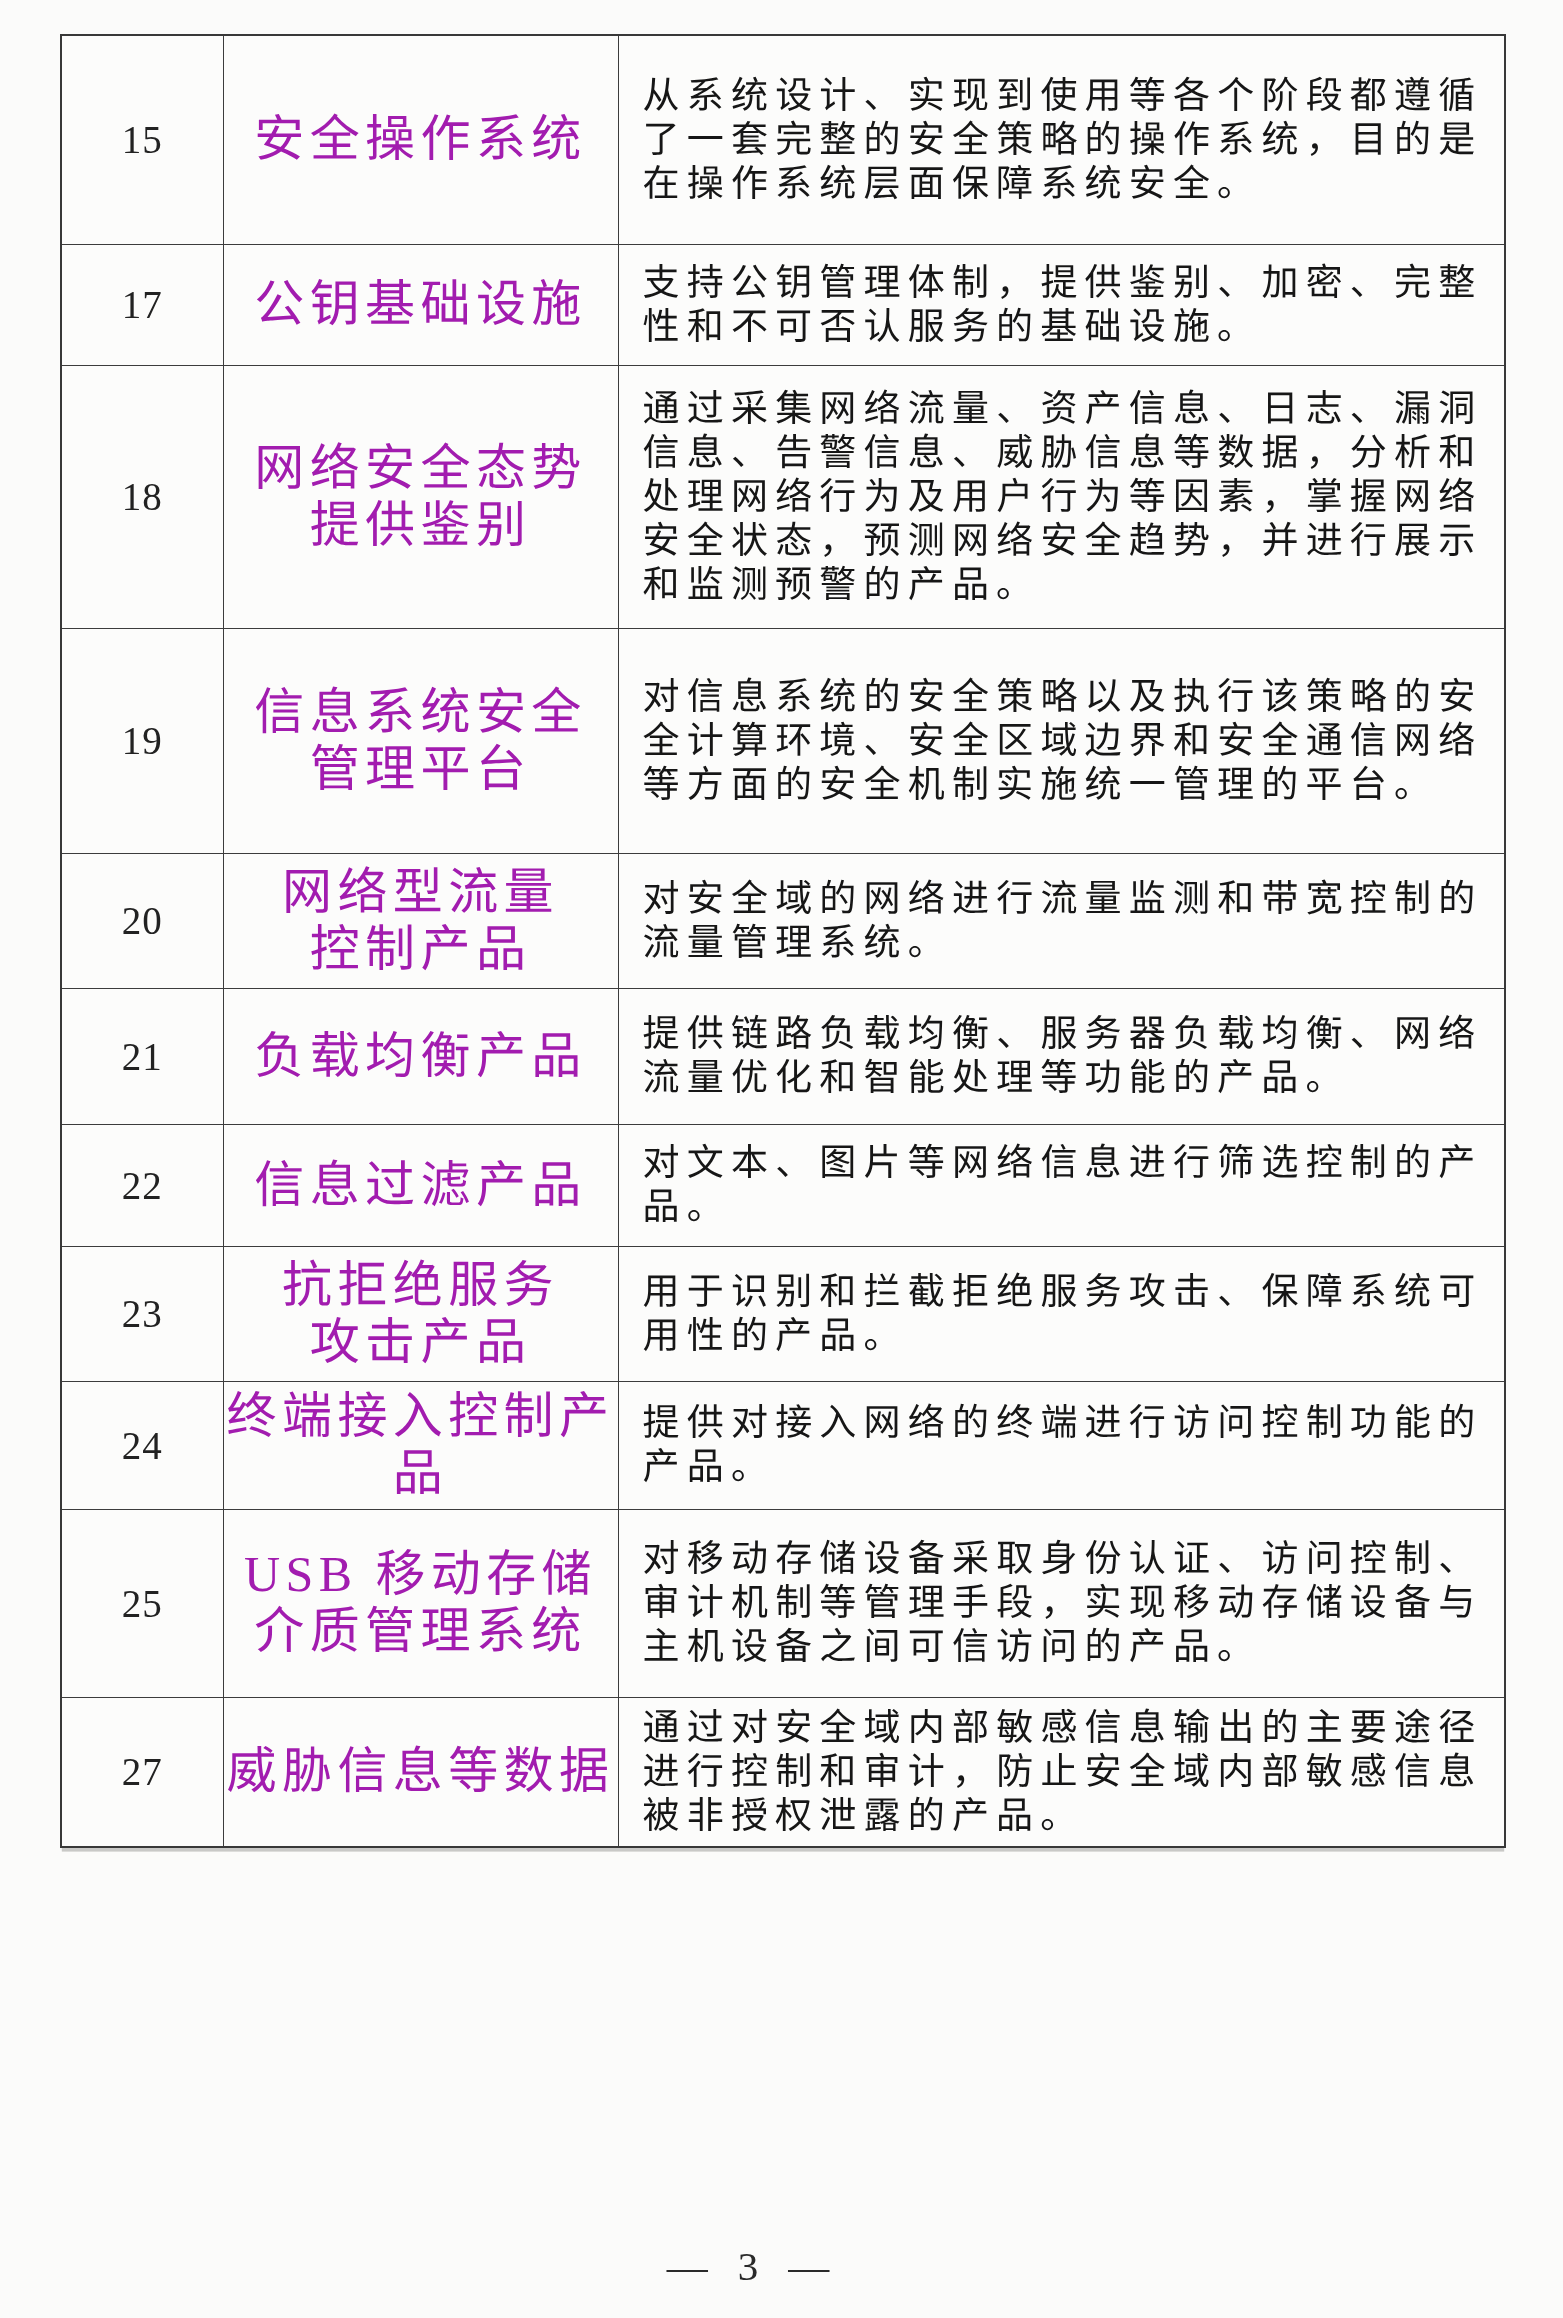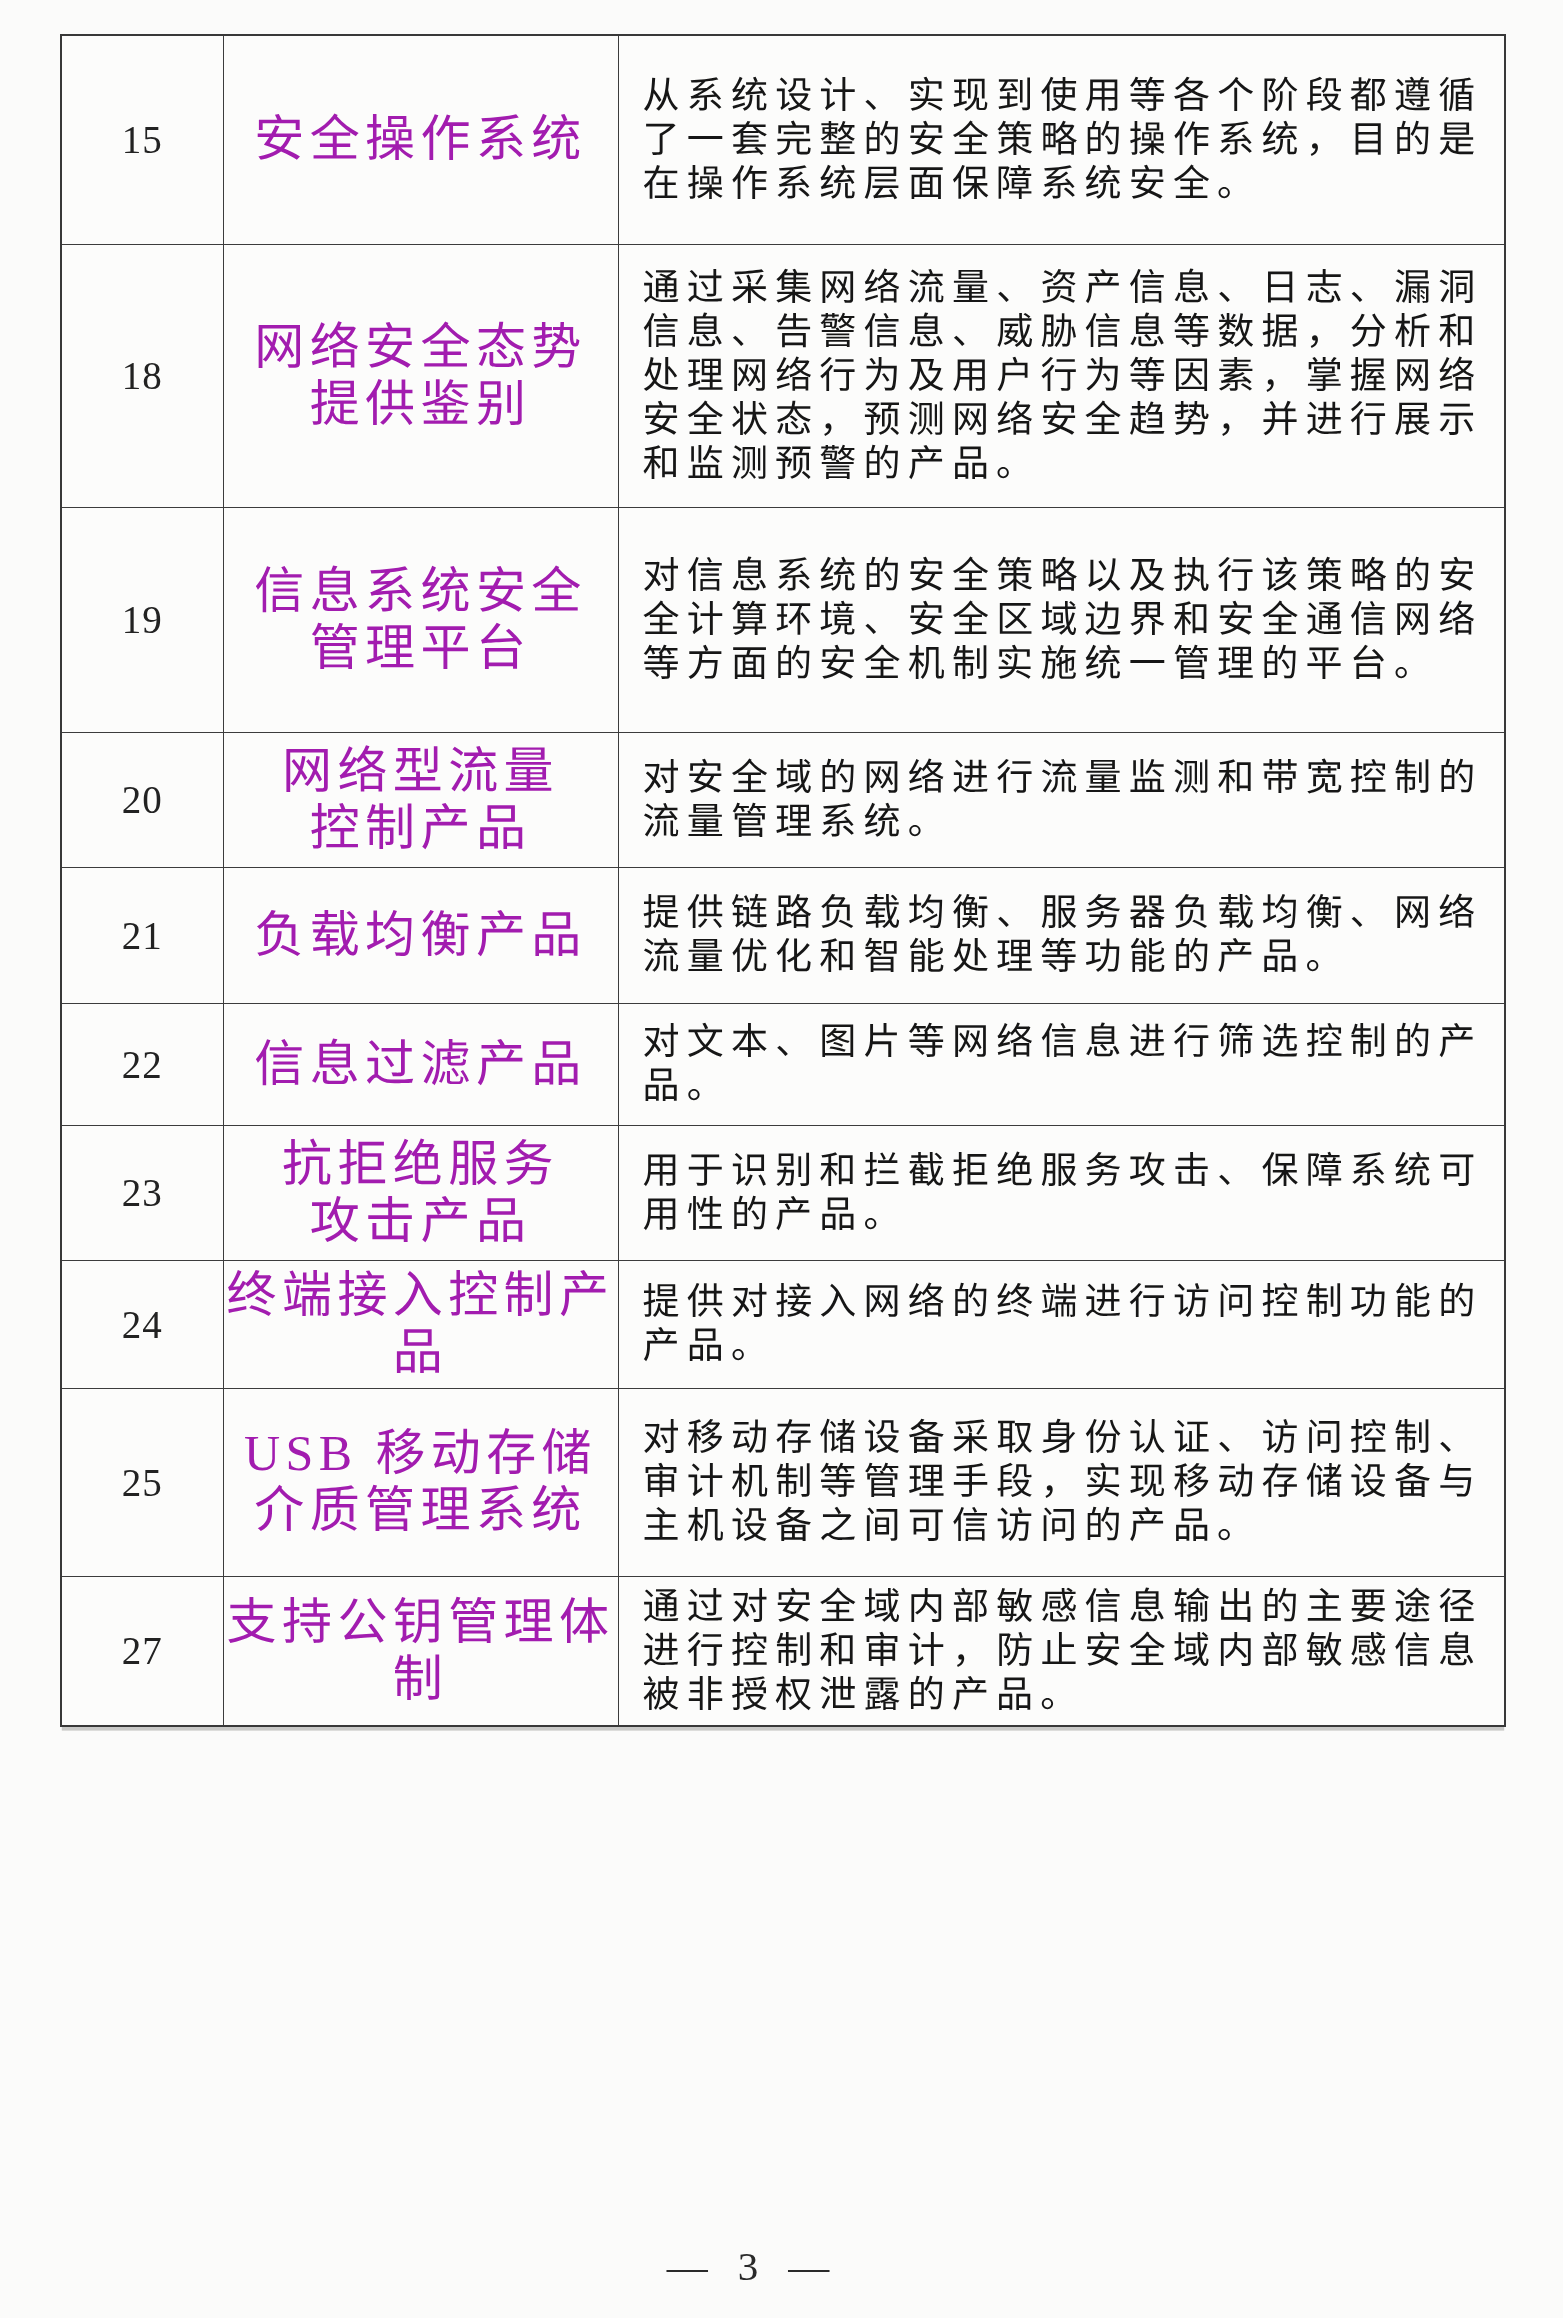--- a/index.html
+++ b/index.html
@@ -77,20 +77,25 @@
     <col class="col-no">
     <col class="col-name">
     <col class="col-desc">
   </colgroup>
   <tbody>
     <tr style="height:209px">
       <td class="no-cell">15</td>
       <td class="name-cell">安全操作系统</td>
       <td class="desc-cell">从系统设计、实现到使用等各个阶段都遵循了一套完整的安全策略的操作系统，目的是在操作系统层面保障系统安全。</td>
     </tr>
+    <tr style="height:121px">
+      <td class="no-cell">17</td>
+      <td class="name-cell">公钥基础设施</td>
+      <td class="desc-cell">支持公钥管理体制，提供鉴别、加密、完整性和不可否认服务的基础设施。</td>
+    </tr>
     <tr style="height:263px">
       <td class="no-cell">18</td>
       <td class="name-cell">网络安全态势
 提供鉴别</td>
       <td class="desc-cell">通过采集网络流量、资产信息、日志、漏洞信息、告警信息、威胁信息等数据，分析和处理网络行为及用户行为等因素，掌握网络安全状态，预测网络安全趋势，并进行展示和监测预警的产品。</td>
     </tr>
     <tr style="height:225px">
       <td class="no-cell">19</td>
       <td class="name-cell">信息系统安全
 管理平台</td>
@@ -124,20 +129,20 @@
       <td class="desc-cell">提供对接入网络的终端进行访问控制功能的产品。</td>
     </tr>
     <tr style="height:188px">
       <td class="no-cell">25</td>
       <td class="name-cell">USB 移动存储
 介质管理系统</td>
       <td class="desc-cell">对移动存储设备采取身份认证、访问控制、审计机制等管理手段，实现移动存储设备与主机设备之间可信访问的产品。</td>
     </tr>
     <tr style="height:150px">
       <td class="no-cell">27</td>
-      <td class="name-cell">支持公钥管理体制</td>
+      <td class="name-cell">威胁信息等数据</td>
       <td class="desc-cell">通过对安全域内部敏感信息输出的主要途径进行控制和审计，防止安全域内部敏感信息被非授权泄露的产品。</td>
     </tr>
   </tbody>
 </table>
 
 <div class="page-footer">— 3 —</div>
 
 
 </body></html>

